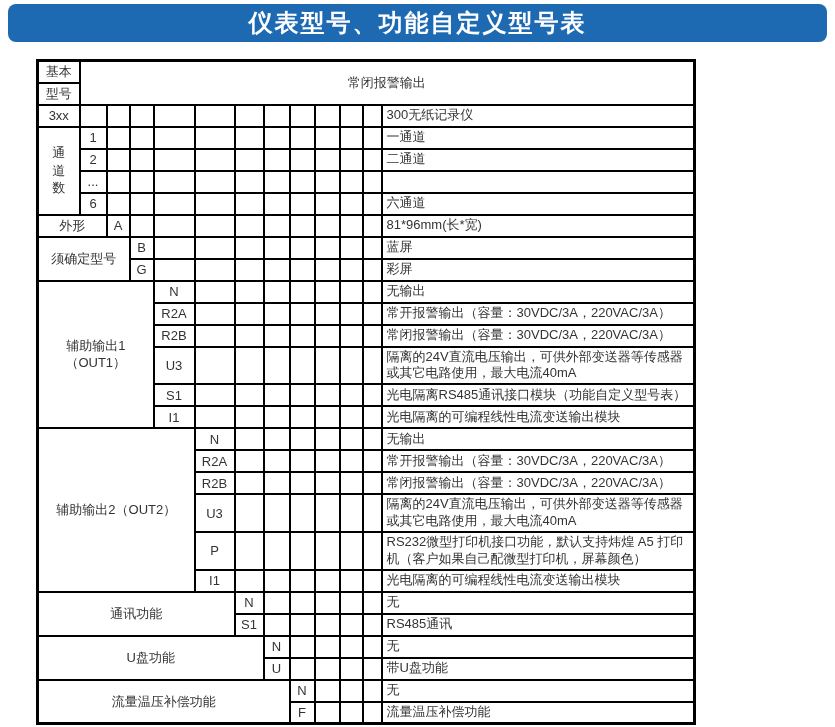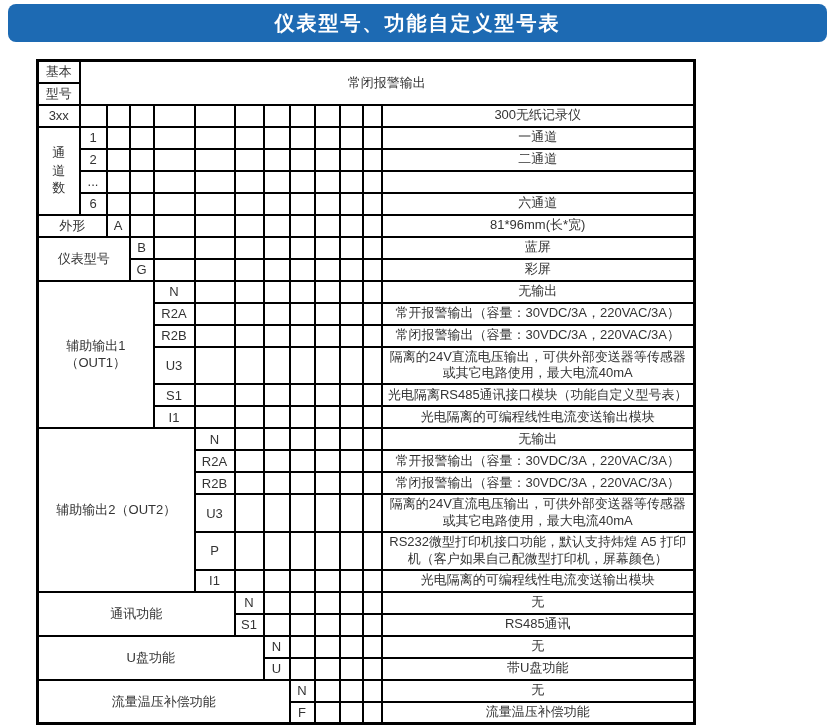--- a/index.html
+++ b/index.html
@@ -1,26 +1,26 @@
 <!DOCTYPE html>
 <html><head>
 <meta charset="utf-8">
 <style>
   html,body{margin:0;padding:0;background:#fff;}
   #viewport{position:relative;width:835px;height:727px;overflow:hidden;background:#fff;
     font-family:"Liberation Sans","DejaVu Sans",sans-serif;color:#333;}
   #banner{position:absolute;left:8px;top:4px;width:819px;height:38px;border-radius:8px;
     display:flex;align-items:center;justify-content:center;}
-  #banner .t{color:#fff;font-size:20px;font-weight:bold;letter-spacing:2px;}
+  #banner .t{color:#fff;font-size:24px;font-weight:bold;letter-spacing:2px;}
   #model-table{position:absolute;left:36px;top:59px;width:660px;
     border-collapse:collapse;table-layout:fixed;border:3px solid #000;}
   #model-table td{border:2px solid #000;padding:0;font-size:13px;color:#333;
     vertical-align:middle;text-align:center;overflow:hidden;}
   #model-table tr{height:22px;}
-  #model-table td.desc{text-align:center;padding:1px 4px;line-height:1.3;}
+  #model-table td.desc{text-align:left;padding:1px 4px;line-height:1.3;}
   #model-table td.lbl{line-height:1.35;}
   .pre{white-space:pre-line;}
   tr.h21{height:21px;} tr.h42{height:42px;} tr.h37{height:37px;} tr.h39{height:39px;}
   tr.h26{height:26px;} tr.h23{height:23px;}
 </style>
 </head>
 <body>
 
 <div id="viewport">
 
@@ -139,21 +139,21 @@
           <td class="sp"></td>
           <td class="sp"></td>
           <td class="sp"></td>
           <td class="sp"></td>
           <td class="sp"></td>
           <td class="sp"></td>
         <td class="desc">81*96mm(长*宽)</td>
       </tr>
 
       <tr>
-        <td colspan="3" rowspan="2" class="lbl">仪表型号</td>
+        <td colspan="3" rowspan="2" class="lbl">须确定型号</td>
         <td>B</td>
         <td class="sp"></td>
           <td class="sp"></td>
           <td class="sp"></td>
           <td class="sp"></td>
           <td class="sp"></td>
           <td class="sp"></td>
           <td class="sp"></td>
           <td class="sp"></td>
         <td class="desc">蓝屏</td>

